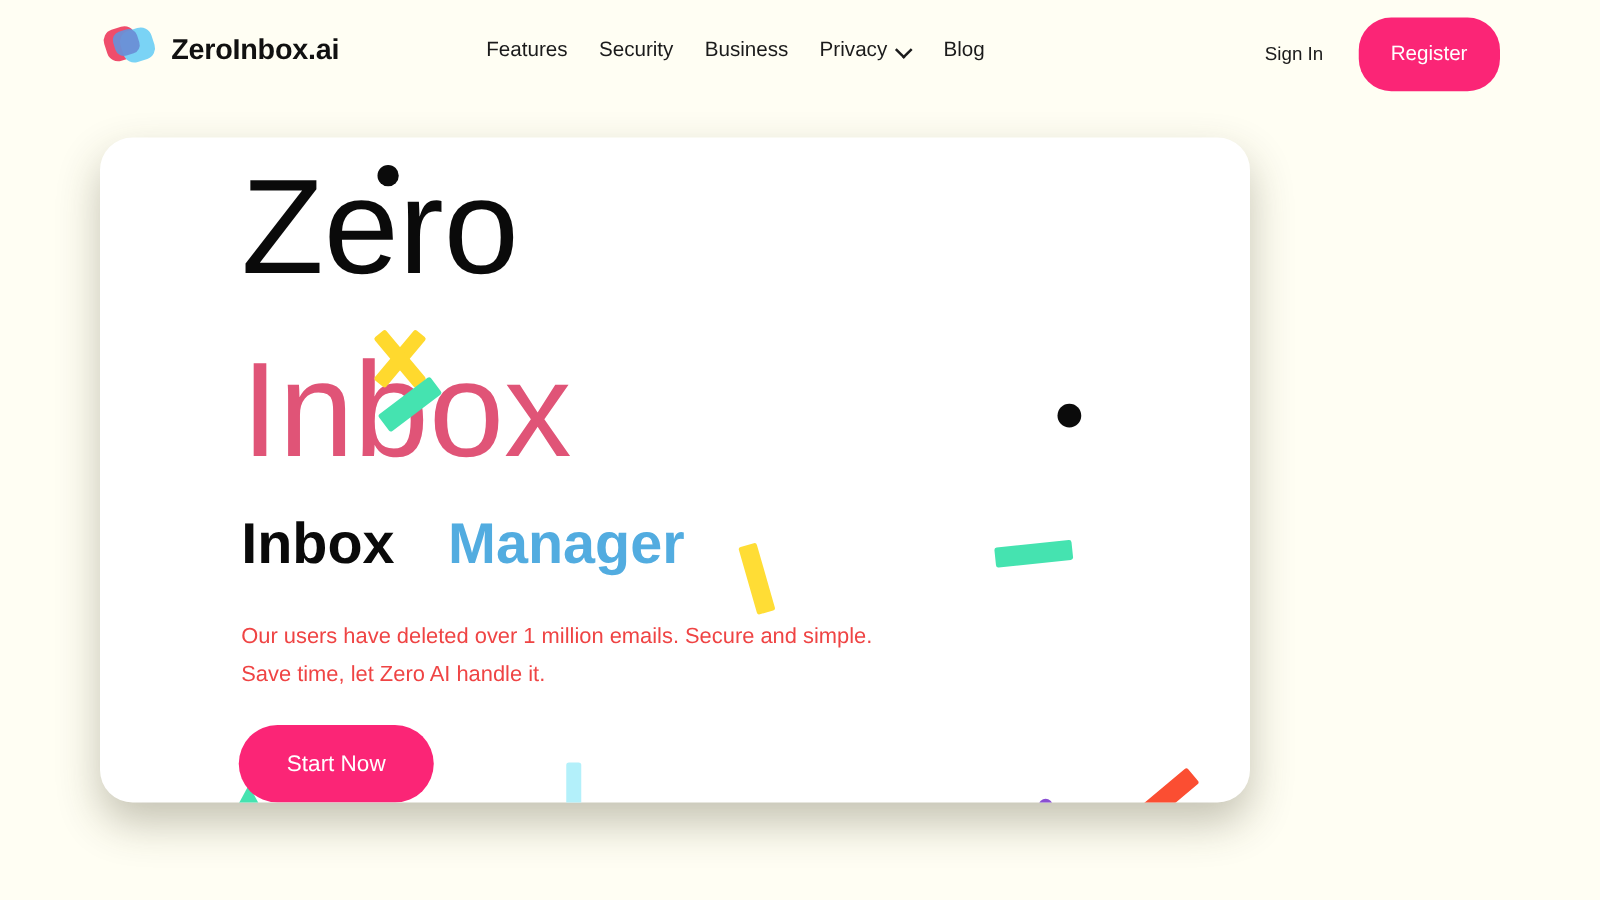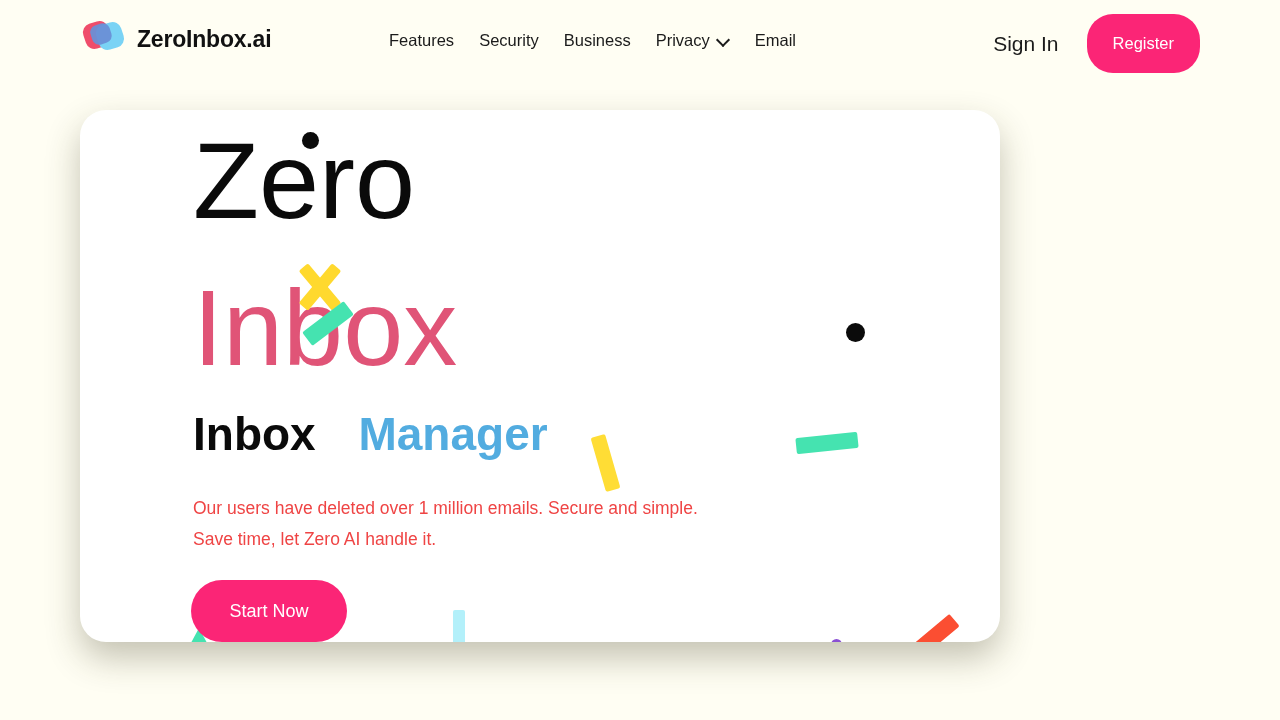--- a/index.html
+++ b/index.html
@@ -52,21 +52,21 @@
   .chev { display:inline-block; width:13px; height:13px; position:relative; }
   .chev::before {
     content:""; position:absolute; left:1px; top:1px;
     width:8px; height:8px;
     border-right:2.1px solid #1b1b1b; border-bottom:2.1px solid #1b1b1b;
     transform:rotate(45deg);
   }
 
   .auth { position:absolute; right:80px; top:14px; display:flex; align-items:center; gap:28px; }
   .signin {
-    font-size:21px; color:#1b1b1b; text-decoration:none; white-space:nowrap;
+    font-size:15px; color:#1b1b1b; text-decoration:none; white-space:nowrap;
   }
   .register {
     background:#fb2576; color:#ffffff; border:none;
     font-family:"Liberation Sans", sans-serif;
     font-size:16.5px; padding:0 26px; height:59px; min-width:112px;
     border-radius:26px; cursor:pointer; white-space:nowrap;
   }
 
   
   .hero-card {
@@ -187,21 +187,21 @@
         <span>Security</span>
       </a>
       <a class="nav-item" href="#">
         <span>Business</span>
       </a>
       <a class="nav-item" href="#">
         <span>Privacy</span>
         <span class="chev"></span>
       </a>
       <a class="nav-item" href="#">
-        <span>Email</span>
+        <span>Blog</span>
       </a>
     </nav>
 
     <div class="auth">
       <a class="signin" href="#">Sign In</a>
       <button class="register">Register</button>
     </div>
 
   </header>
 

